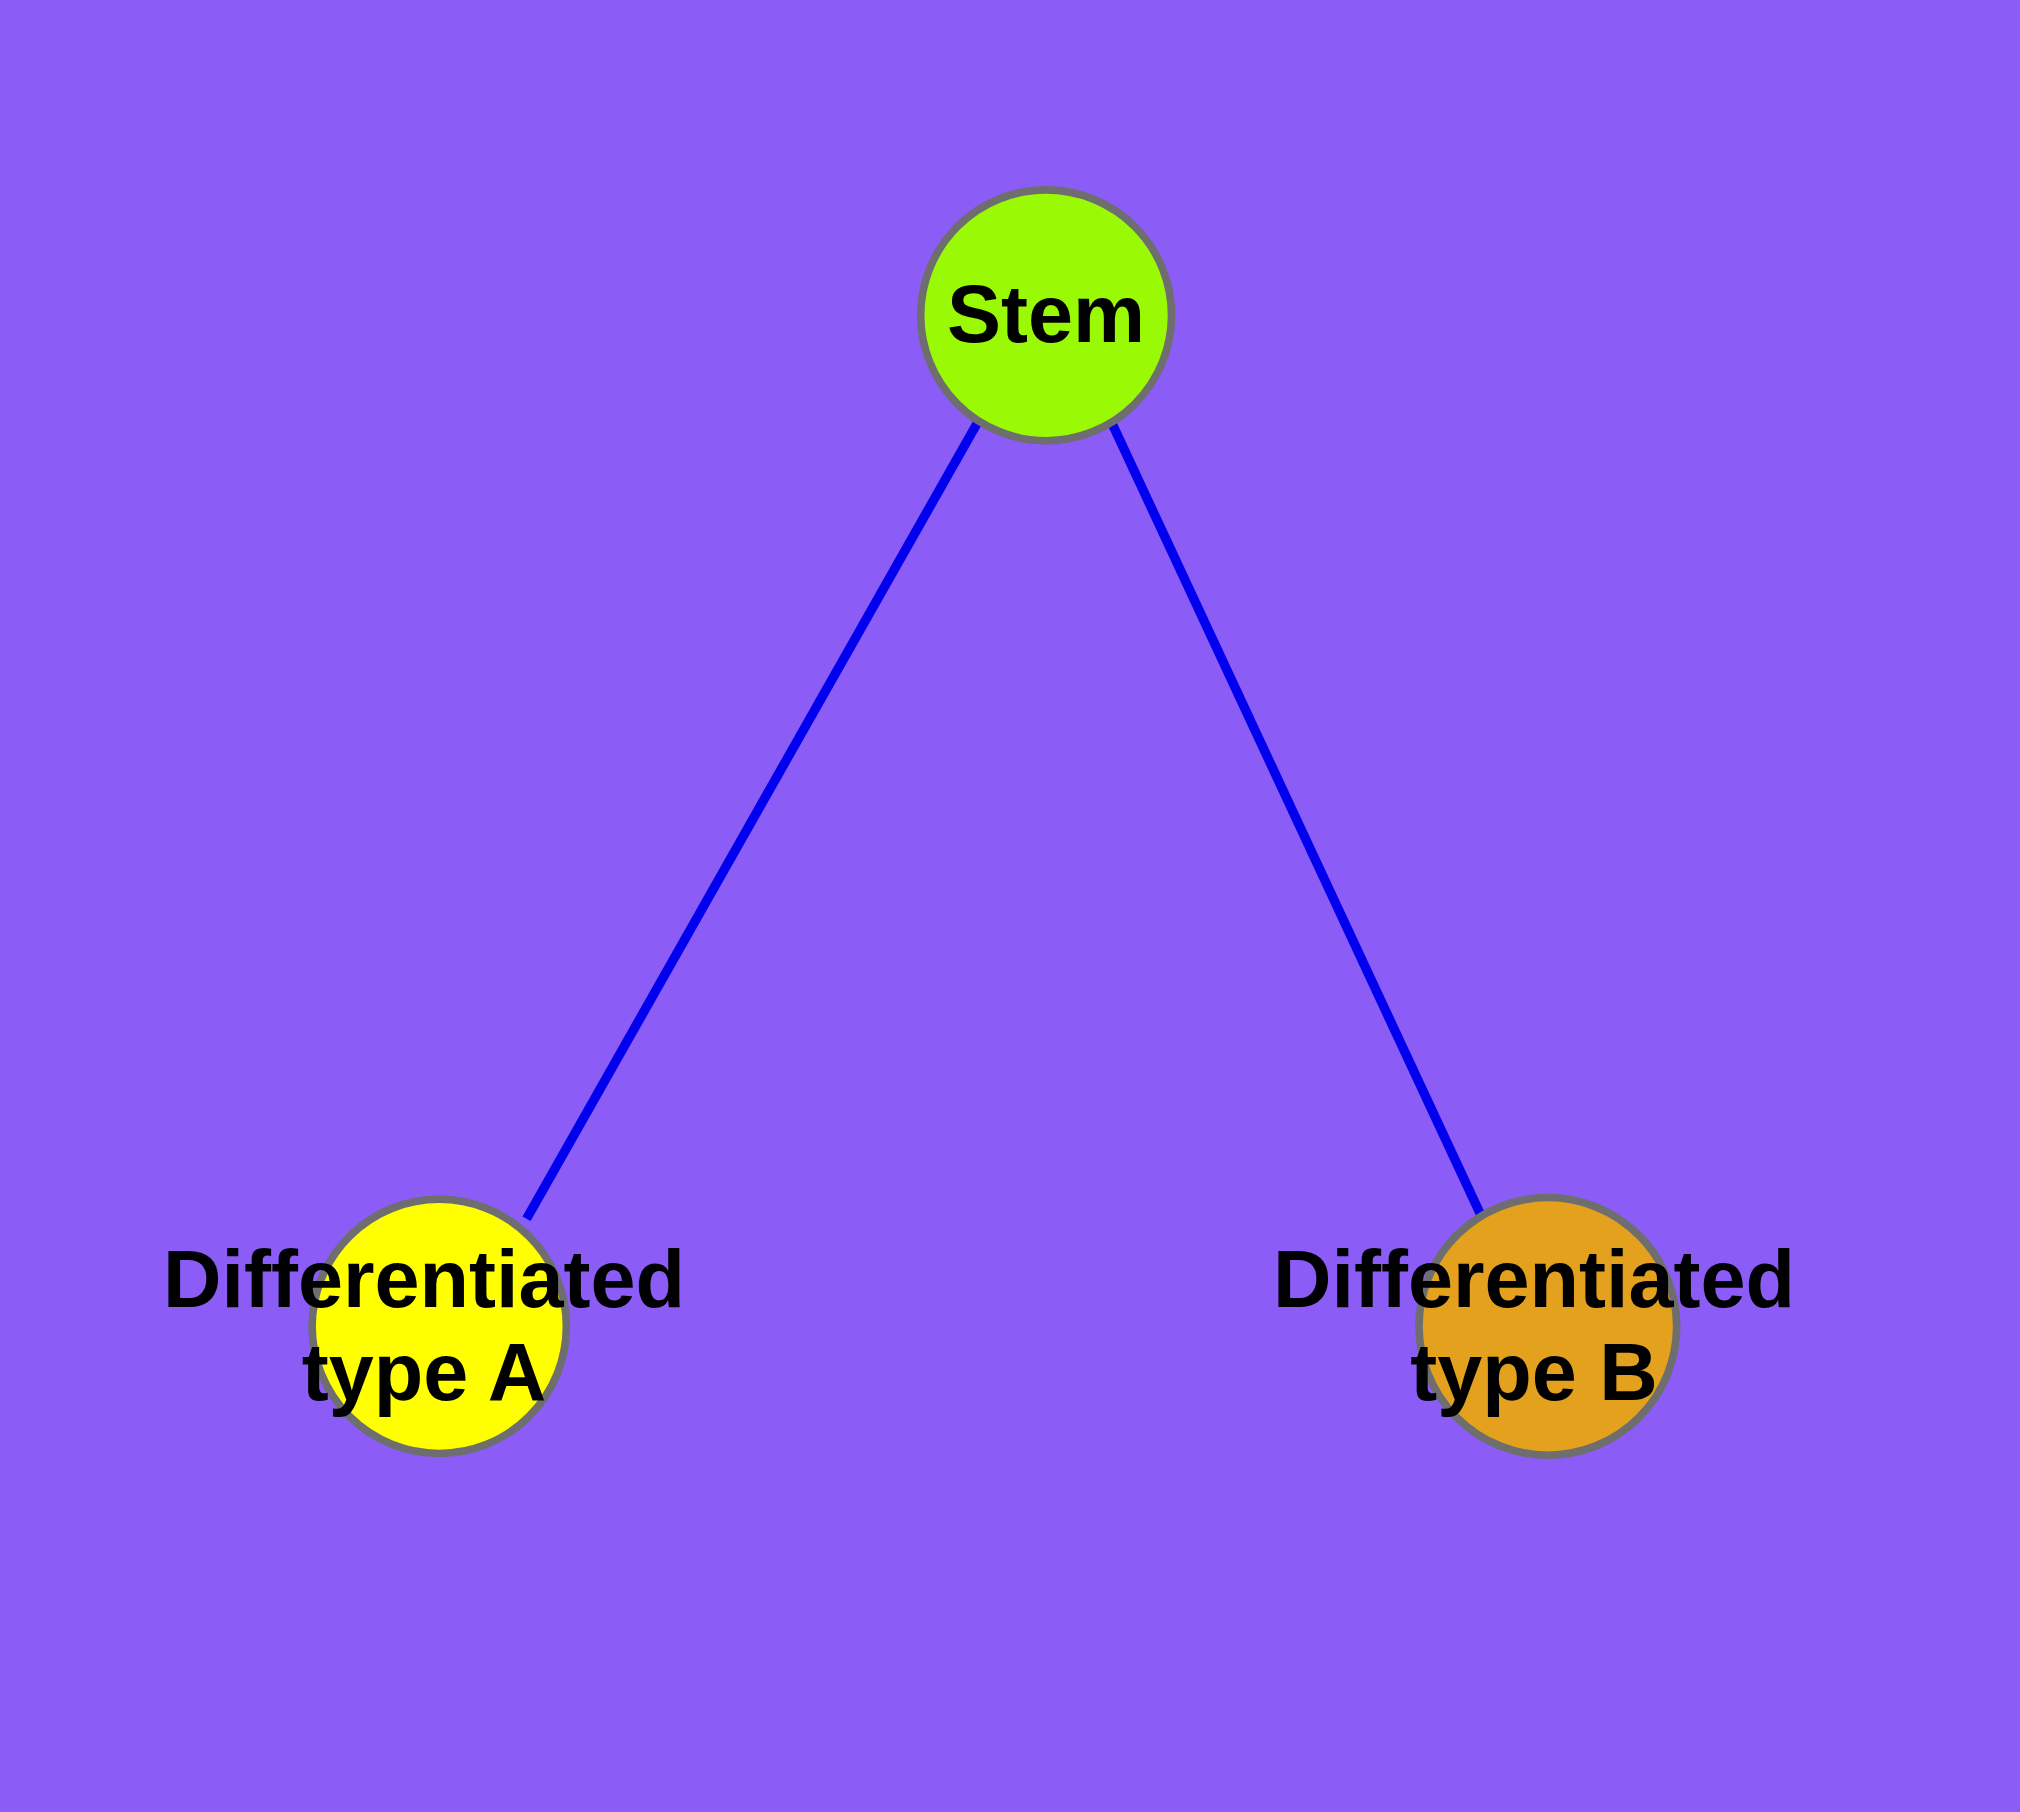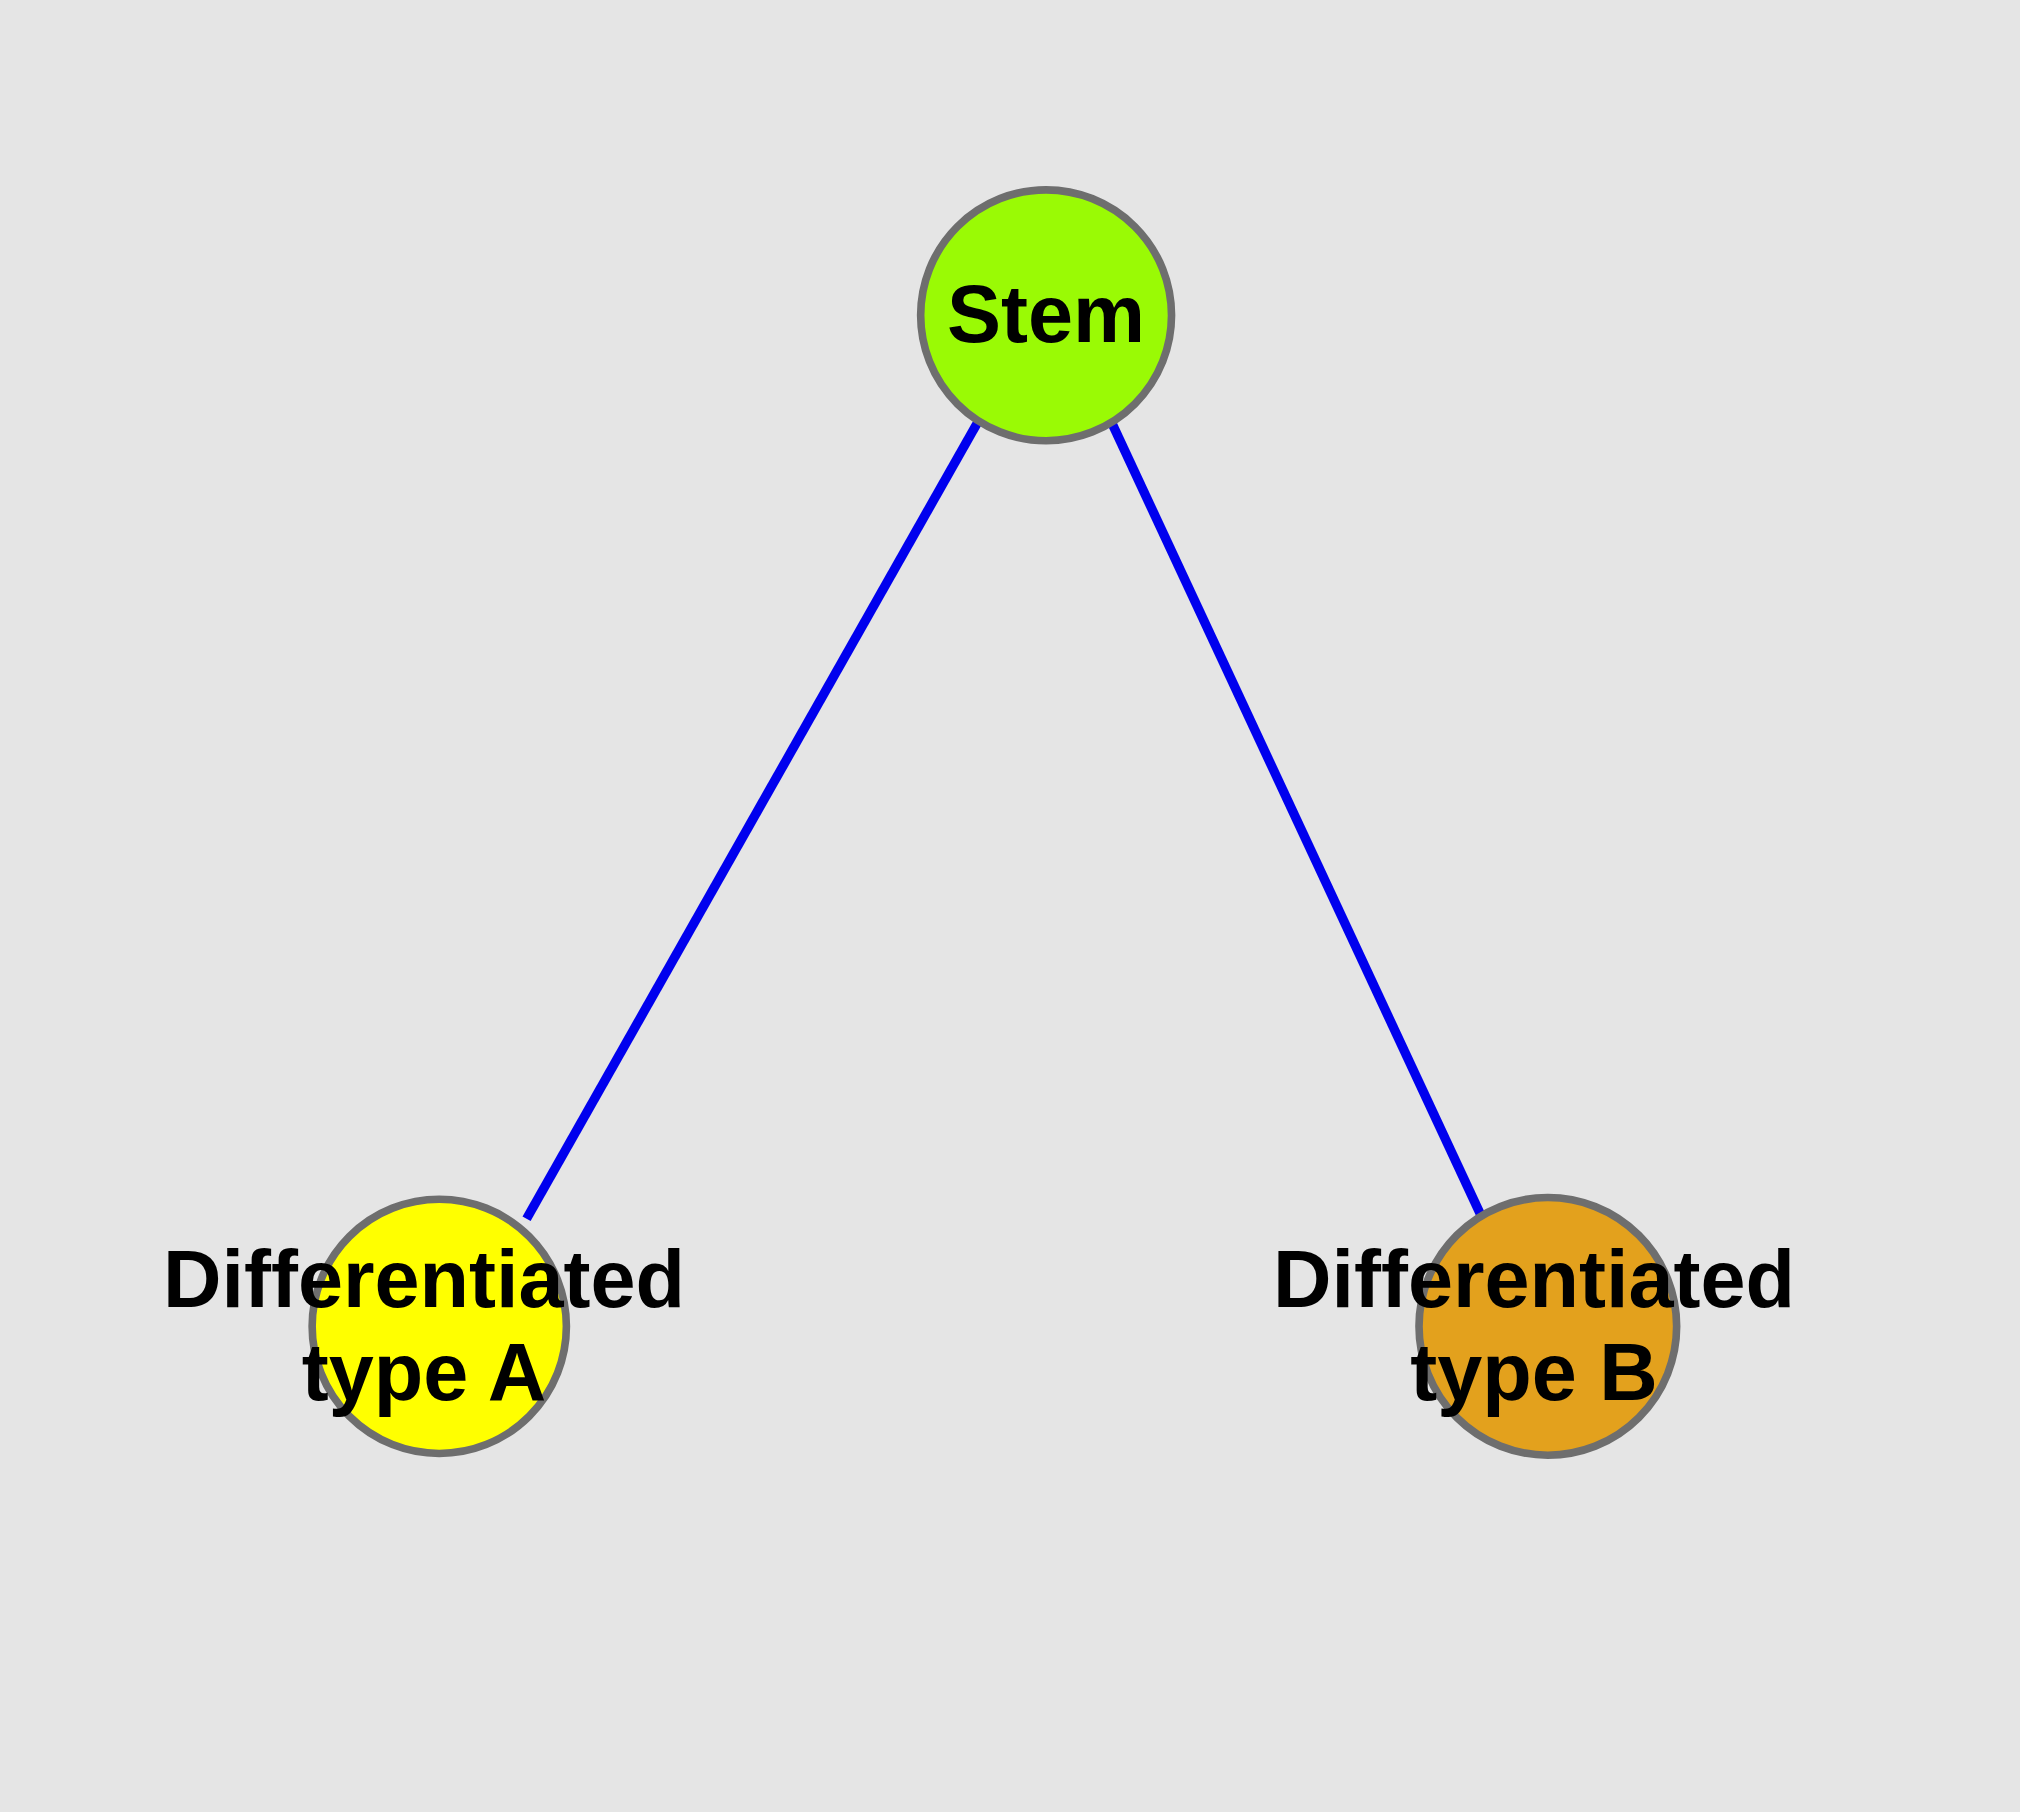--- a/index.html
+++ b/index.html
@@ -4,21 +4,21 @@
 <style>
   html, body {
     margin: 0;
     padding: 0;
     background: #c9cbfa;
   }
   #canvas {
     position: relative;
     width: 2021px;
     height: 1812px;
-    background: #e5e5e5;
+    background: #8b5cf6;
     overflow: hidden;
     font-family: "Liberation Sans", sans-serif;
   }
   #graph-svg {
     position: absolute;
     left: 0;
     top: 0;
     width: 2021px;
     height: 1812px;
   }

